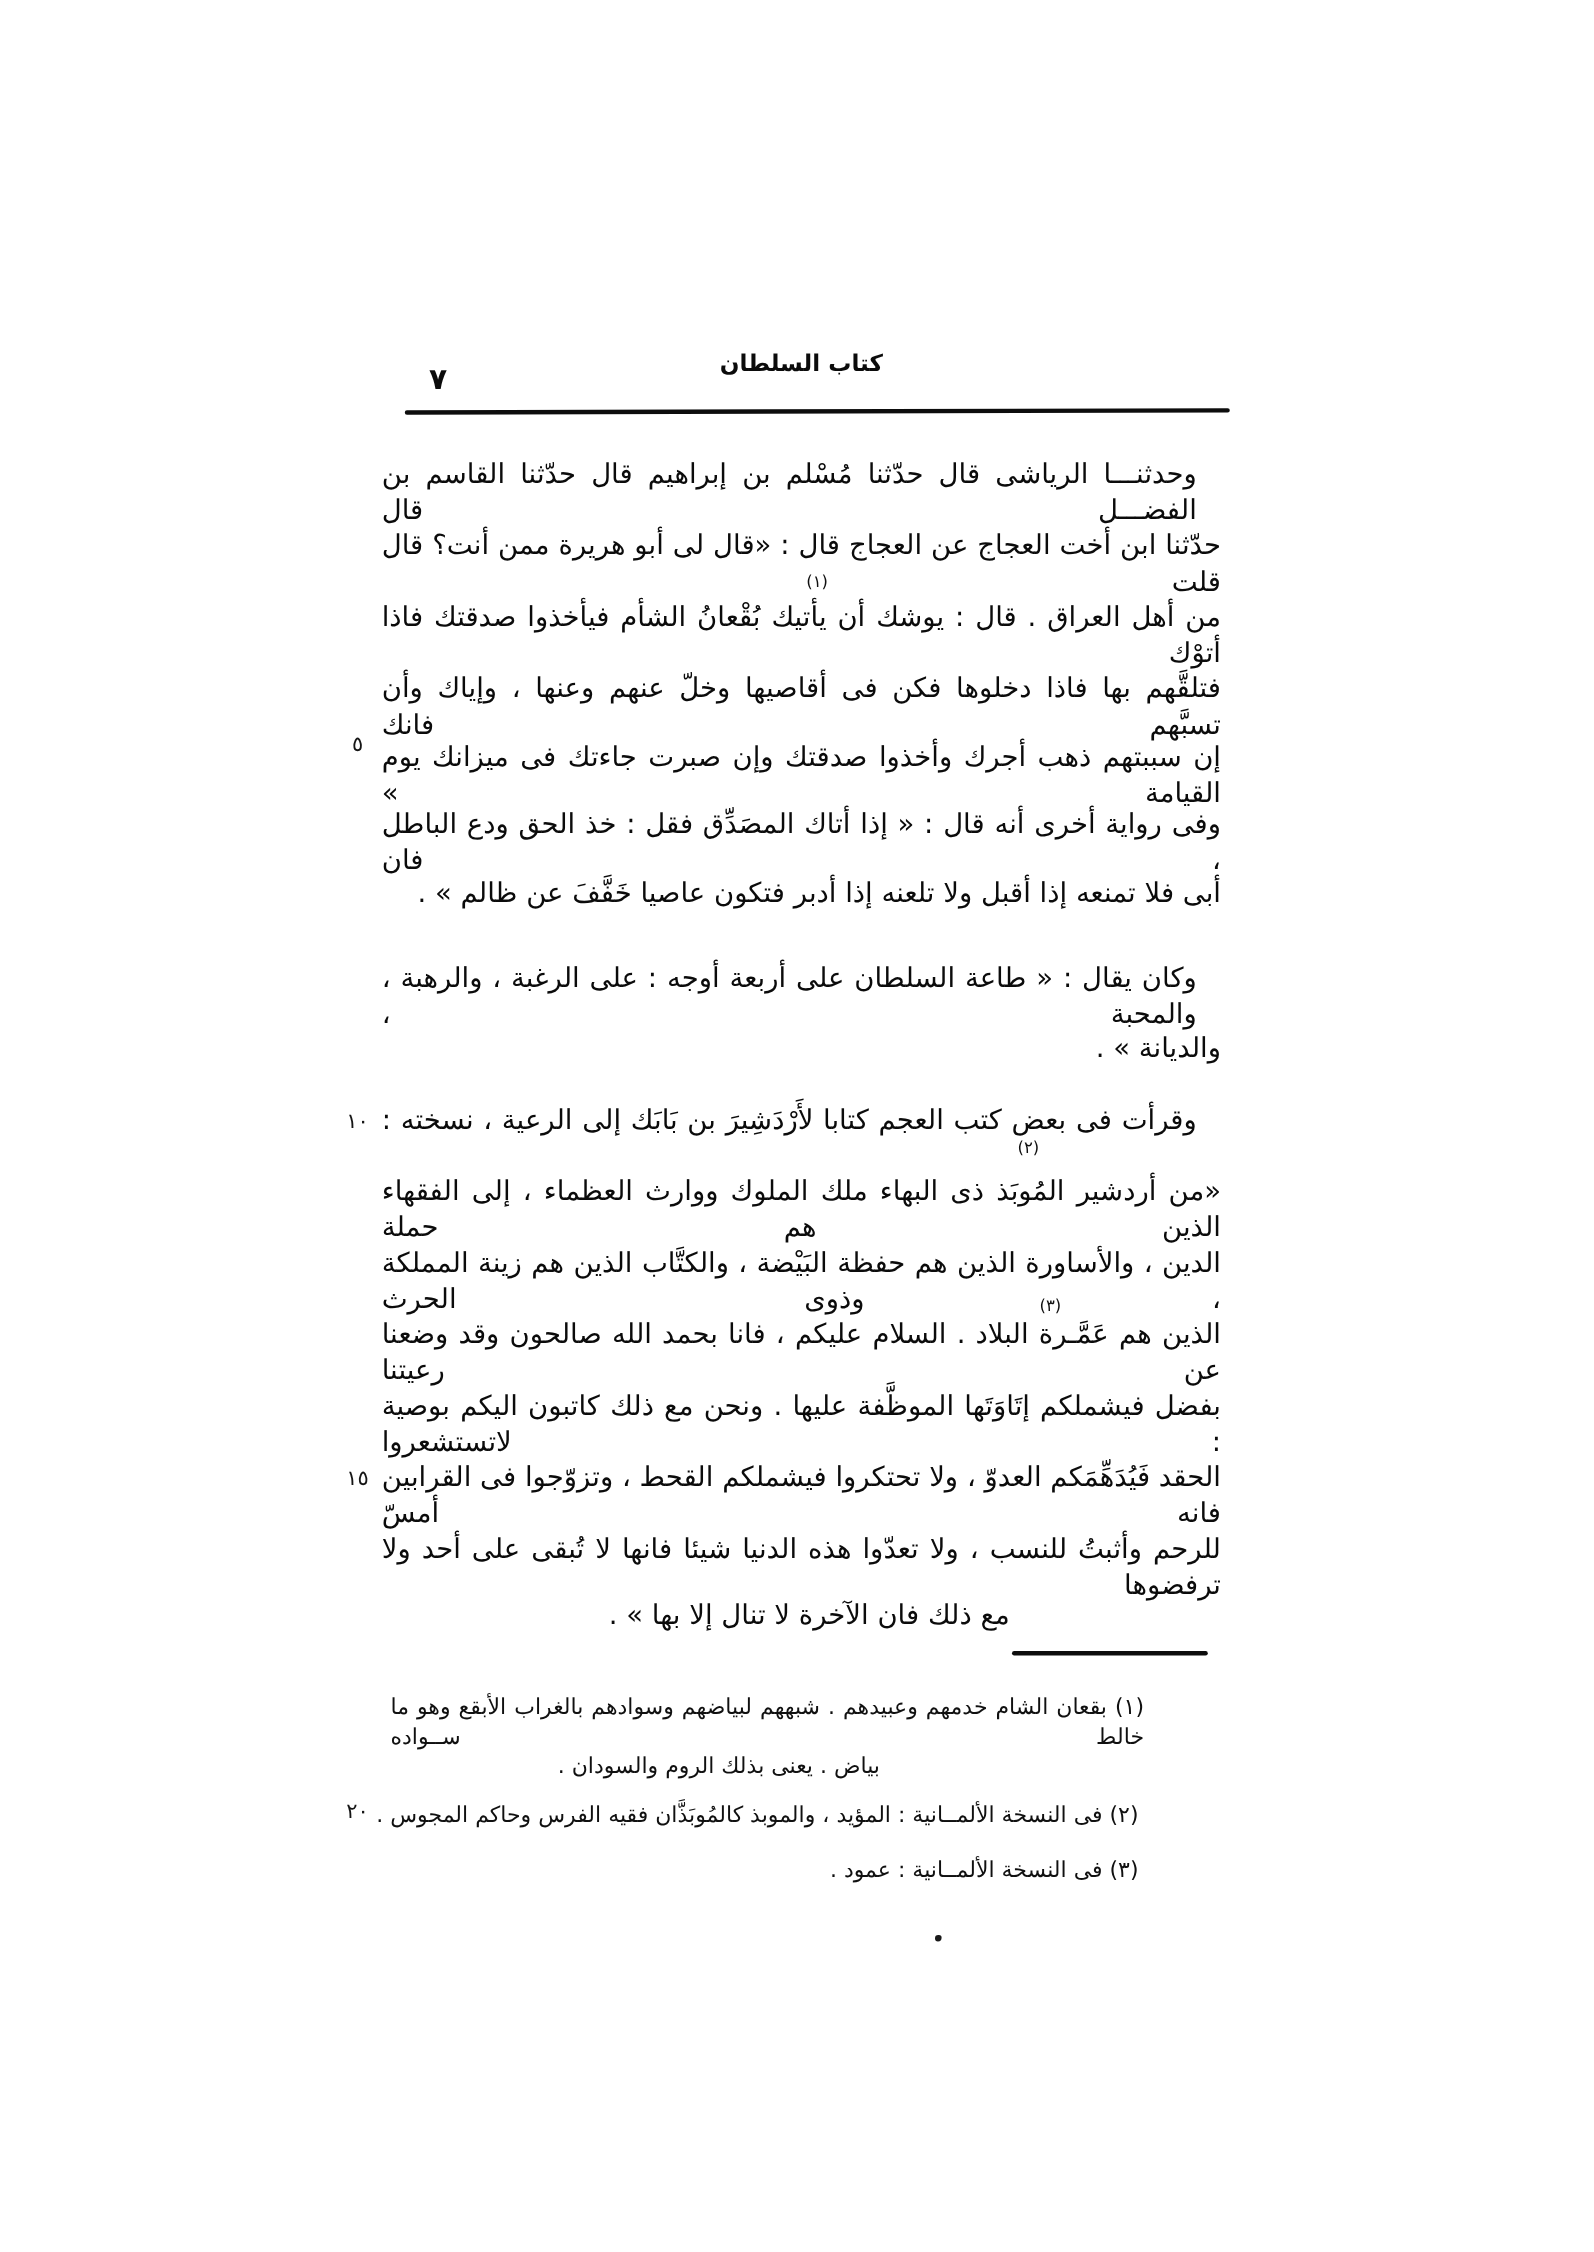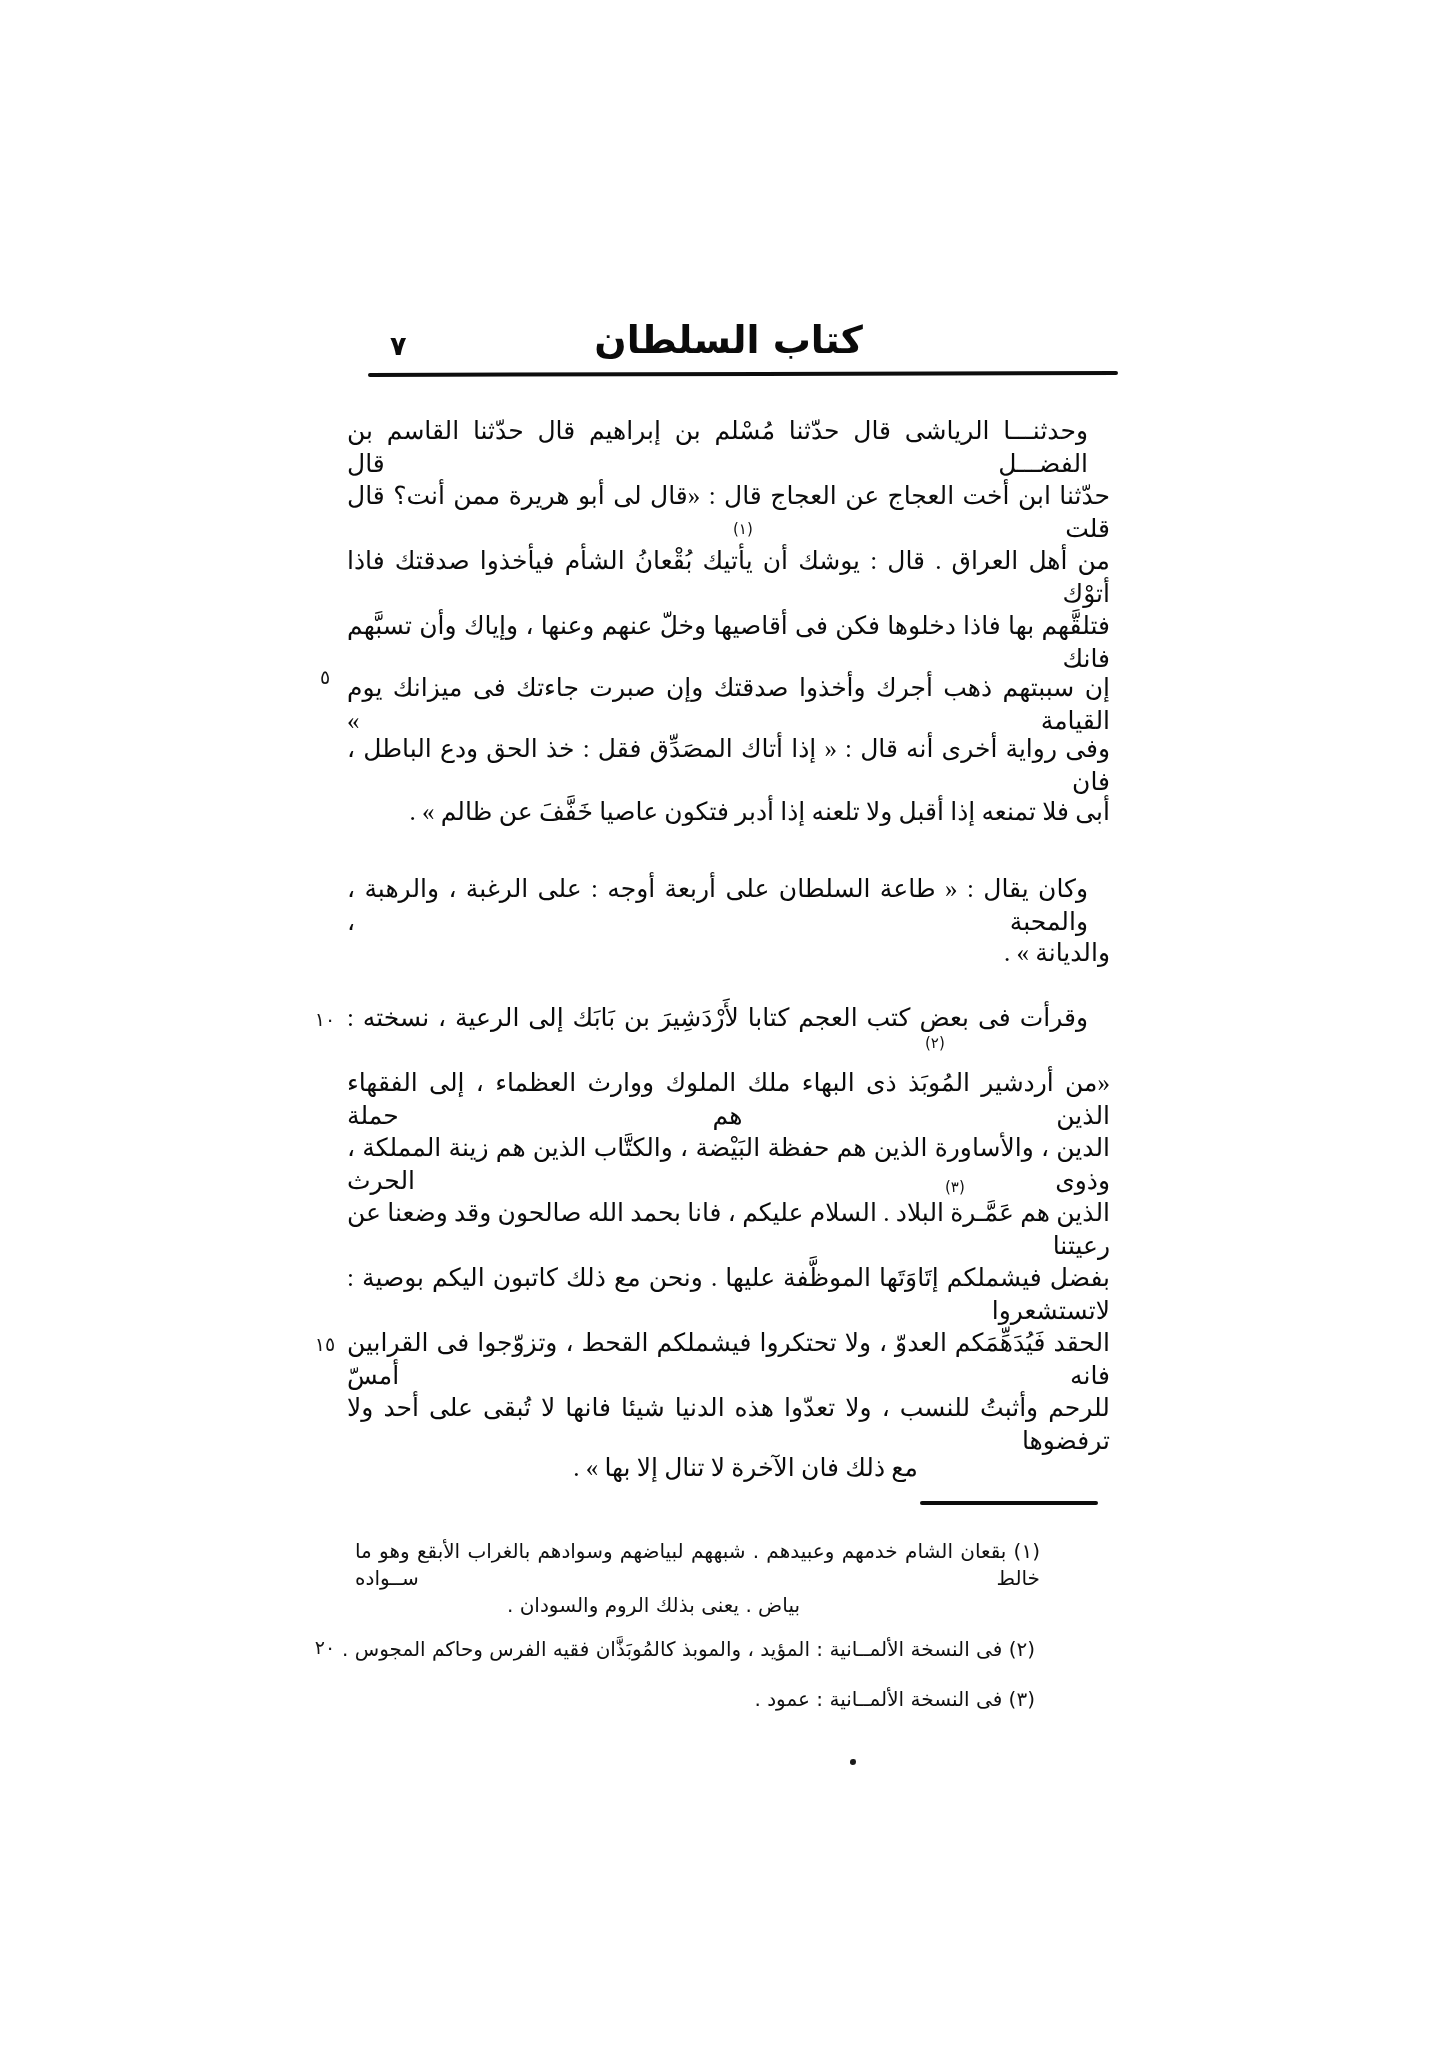--- a/index.html
+++ b/index.html
@@ -10,21 +10,21 @@
     background: #ffffff;
     overflow: hidden;
     font-family: "DejaVu Sans", sans-serif;
     color: #0b0b0b;
   }
   
   .hdr-title {
     position: absolute;
     left: 347px; top: 318px; width: 763px;
     text-align: center;
-    font-size: 38px; font-weight: bold;
+    font-size: 21px; font-weight: bold;
     direction: rtl;
   }
   .hdr-pagenum {
     position: absolute;
     left: 390px; top: 330px;
     font-size: 27px; font-weight: bold;
   }
   .hdr-rule {
     position: absolute;
     left: 368px; top: 372px; width: 750px; height: 4px;
@@ -36,21 +36,20 @@
   .bl {
     position: absolute;
     left: 347px; width: 763px;
     direction: rtl;
     font-size: 25px;
     line-height: 1.3;
     text-align: justify;
     text-align-last: justify;
     -moz-text-align-last: justify;
     color: #0b0b0b;
-    font-family: Liberation Serif, serif;
   }
   .bl.start { width: 741px; padding-right: 22px; }
   .bl.endline {
     left: auto; right: 339px; width: auto;
     white-space: nowrap;
     text-align: right; text-align-last: right;
   }
   .bl.closing {
     left: auto; right: 531px; width: auto;
     white-space: nowrap;

